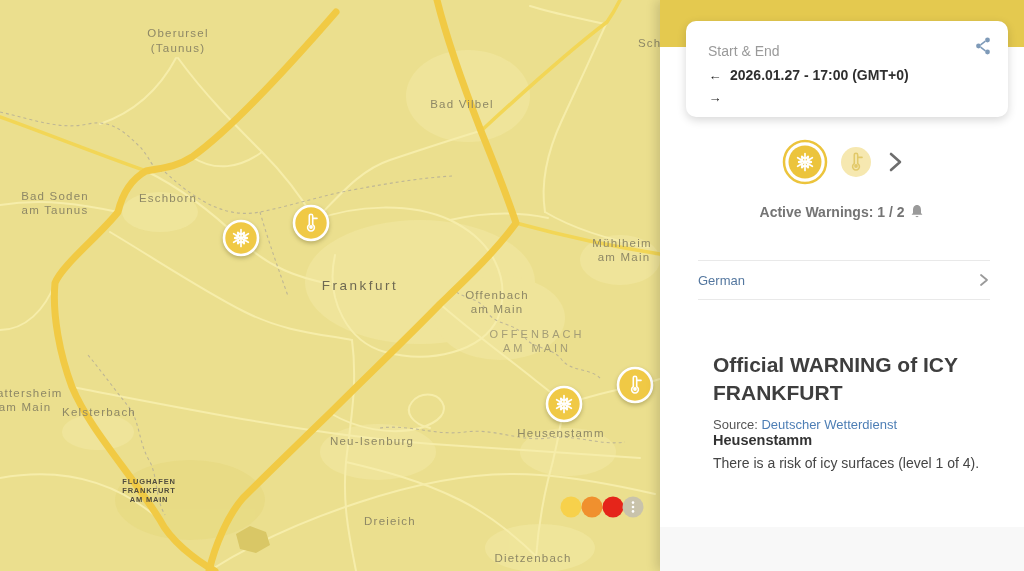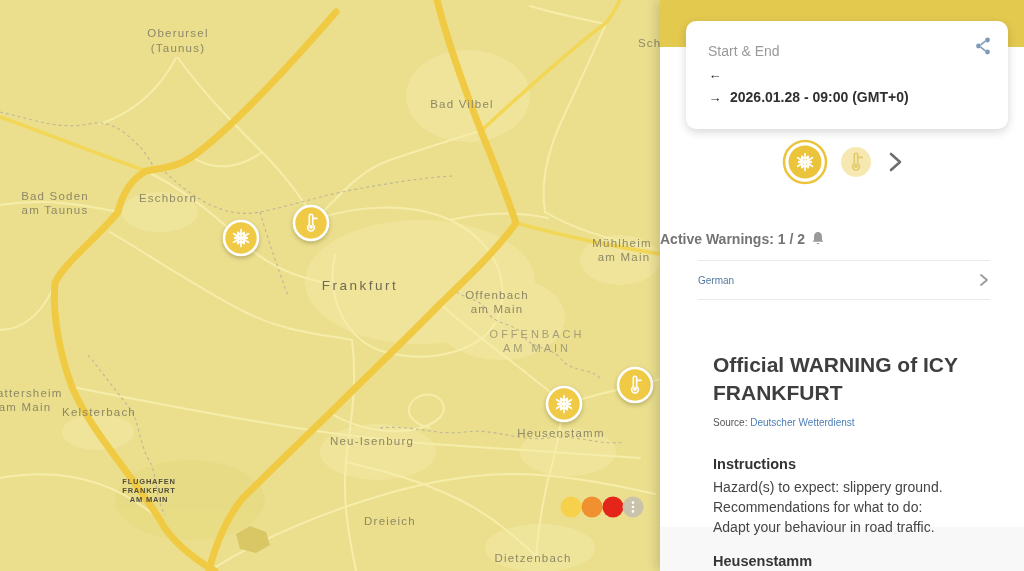--- a/index.html
+++ b/index.html
@@ -13,47 +13,47 @@
   .lbl{font-size:11.5px;fill:#8e8866;letter-spacing:1.2px;text-anchor:middle;}
   .lbl-big{font-size:13.5px;fill:#6e6952;letter-spacing:2.5px;text-anchor:middle;}
   .lbl-dist{font-size:11px;fill:#a49d76;letter-spacing:3px;text-anchor:middle;}
   .lbl-poi{font-size:7.5px;font-weight:bold;fill:#514d3e;letter-spacing:.8px;text-anchor:middle;}
   .shadowed{filter:drop-shadow(0 2px 2px rgba(90,80,20,.35));}
 
   
   .sidebar{position:absolute;left:660px;top:0;width:364px;height:571px;background:#fff;
            box-shadow:-4px 0 10px rgba(0,0,0,.14);}
   .band{position:absolute;top:0;left:0;}
-  .card{position:absolute;top:21px;left:26px;width:322px;height:108px;background:#fff;
+  .card{position:absolute;top:21px;left:26px;width:322px;height:96px;background:#fff;
         border-radius:10px;box-shadow:0 3px 10px rgba(0,0,0,.16);box-sizing:border-box;
         padding:22px 6px 0 22px;}
   .card-title{color:#9a9a9a;font-size:14px;margin:0 0 8px 0;}
   .card-row{display:flex;align-items:center;gap:8px;margin:0 0 7px 0;
             font-size:14px;font-weight:bold;color:#2f2f2f;}
   .card-row .arrow{font-weight:normal;font-size:13px;color:#222;width:14px;text-align:center;}
   .share-btn{position:absolute;top:12px;right:12px;width:26px;height:26px;cursor:pointer;
              display:flex;align-items:center;justify-content:center;background:none;border:none;padding:0;}
 
   .icon-row{position:absolute;top:139px;left:0;width:100%;display:flex;
             align-items:center;justify-content:center;gap:13px;}
   .circ-btn{background:none;border:none;padding:0;cursor:pointer;line-height:0;}
   .next-btn{background:none;border:none;padding:0;cursor:pointer;line-height:0;margin-left:3px;}
 
-  .warn-count{position:absolute;top:204px;left:0;width:100%;
-              font-size:14px;font-weight:bold;color:#747474;margin-top:27px;}
+  .warn-count{position:absolute;top:204px;left:0;width:100%;text-align:center;
+              font-size:14px;font-weight:bold;color:#747474;}
   .warn-count svg{vertical-align:-2px;margin-left:6px;}
 
   .langs{position:absolute;top:260px;left:38px;right:34px;border-top:1px solid #e9e9e9;}
   .lang-row{display:flex;align-items:center;justify-content:space-between;height:38px;
             border-bottom:1px solid #e9e9e9;cursor:pointer;}
-  .lang-label{color:#54779f;font-size:10px;}
+  .lang-label{color:#54779f;font-size:13px;}
 
   .content{position:absolute;top:351px;left:53px;right:30px;color:#454545;}
   .content h1{font-size:21px;line-height:28px;font-weight:600;color:#3e3e3e;margin:0 0 10px 0;}
-  .src{font-size:10px;color:#555;margin:0 0 28px 0;}
+  .src{font-size:13px;color:#555;margin:0 0 0 0;}
   .src a{color:#4d7eb5;text-decoration:none;}
   .content h2{font-size:14.5px;font-weight:bold;color:#333;margin:0 0 5px 0;}
   .content p.body{font-size:14px;line-height:20px;margin:0;}
   .sec{margin-bottom:16px;}
   .fade{position:absolute;left:0;top:527px;width:100%;height:44px;
         background:rgba(110,110,110,.05);pointer-events:none;}
 </style>
 </head>
 <body>
 
@@ -201,24 +201,24 @@
 
   <div class="sidebar">
     <svg class="band" width="364" height="47">
       <rect x="0" y="0" width="364" height="47" fill="#e4c94f"></rect>
     </svg>
 
     <div class="card">
       <p class="card-title">Start &amp; End</p>
       <div class="card-row">
         <span class="arrow">←</span>
+        <span>2026.01.27 - 17:00 (GMT+0)</span>
       </div>
       <div class="card-row">
         <span class="arrow">→</span>
-        <span>2026.01.28 - 09:00 (GMT+0)</span>
       </div>
       <button class="share-btn">
         <svg width="20" height="20" viewBox="0 0 20 20">
           <g fill="#7e9ab8">
             <circle cx="14.5" cy="4" r="2.4"></circle>
               <circle cx="5.5" cy="10" r="2.4"></circle>
               <circle cx="14.5" cy="16" r="2.4"></circle>
           </g>
           <g stroke="#7e9ab8" stroke-width="1.6">
             <line x1="7.6" y1="8.8" x2="12.4" y2="5.2"></line>
@@ -273,26 +273,20 @@
       </div>
     </div>
 
     <div class="content">
       <h1>Official WARNING of ICY FRANKFURT</h1>
       <p class="src">
         <span>Source:</span>
         <a href="#">Deutscher Wetterdienst</a>
       </p>
       <div class="sec">
-        <h2>Instructions</h2>
-        <p class="body">Hazard(s) to expect: slippery ground.</p>
-        <p class="body">Recommendations for what to do:</p>
-        <p class="body">Adapt your behaviour in road traffic.</p>
-      </div>
-      <div class="sec">
         <h2>Heusenstamm</h2>
         <p class="body">There is a risk of icy surfaces (level 1 of 4).</p>
       </div>
     </div>
 
     <div class="fade"></div>
   </div>
 </div>
 
 </body></html>

